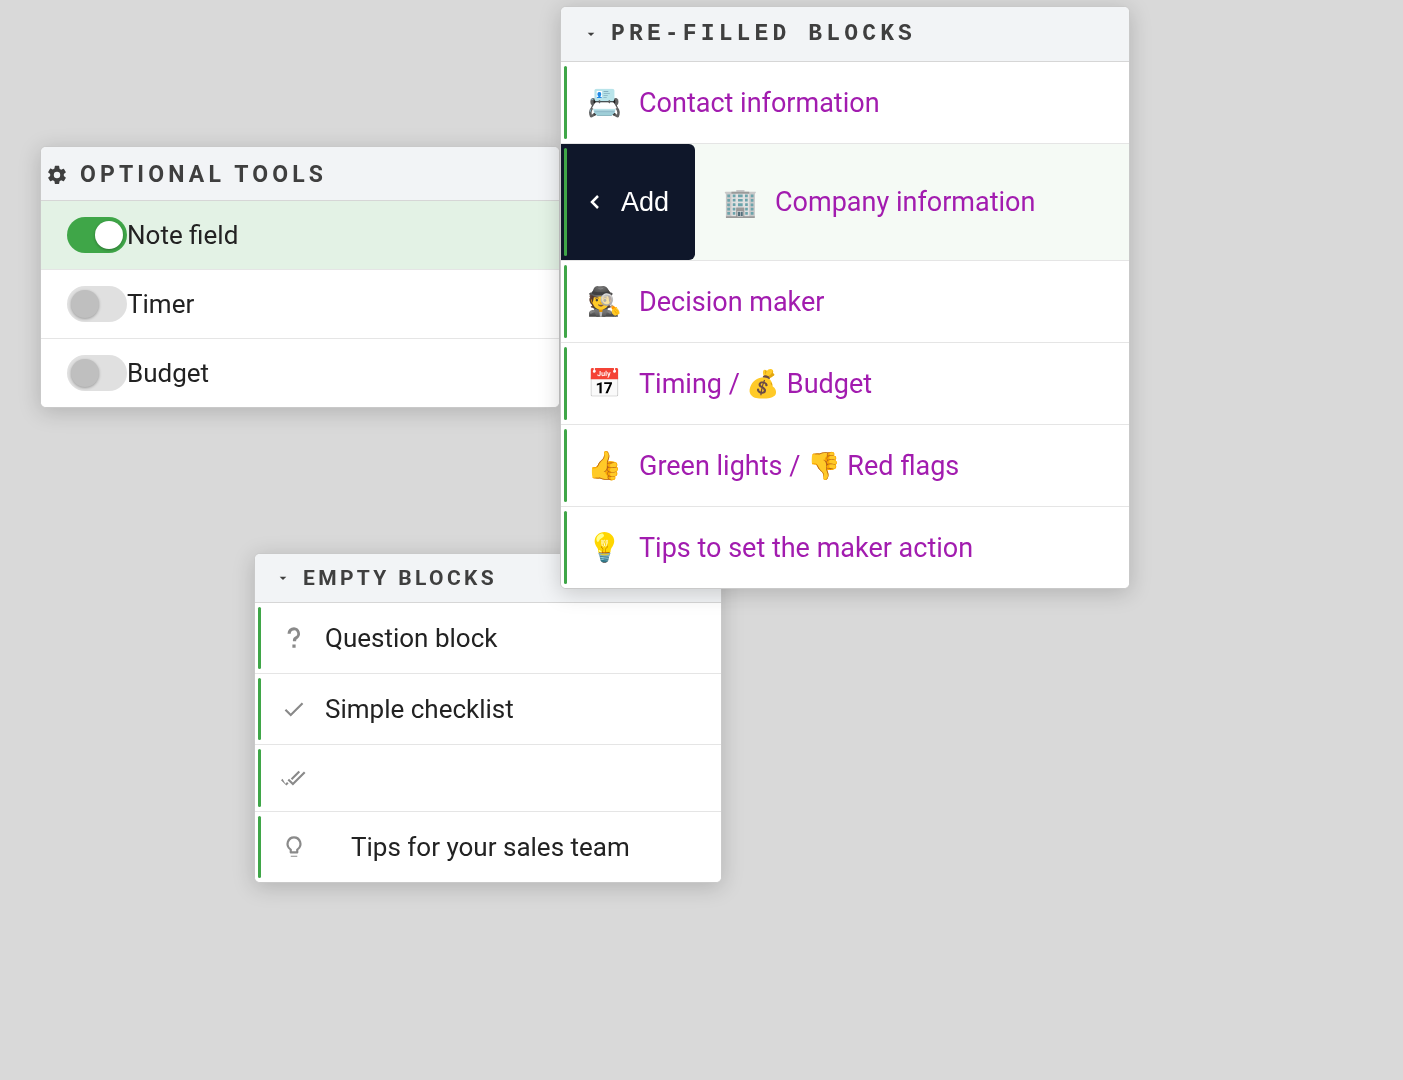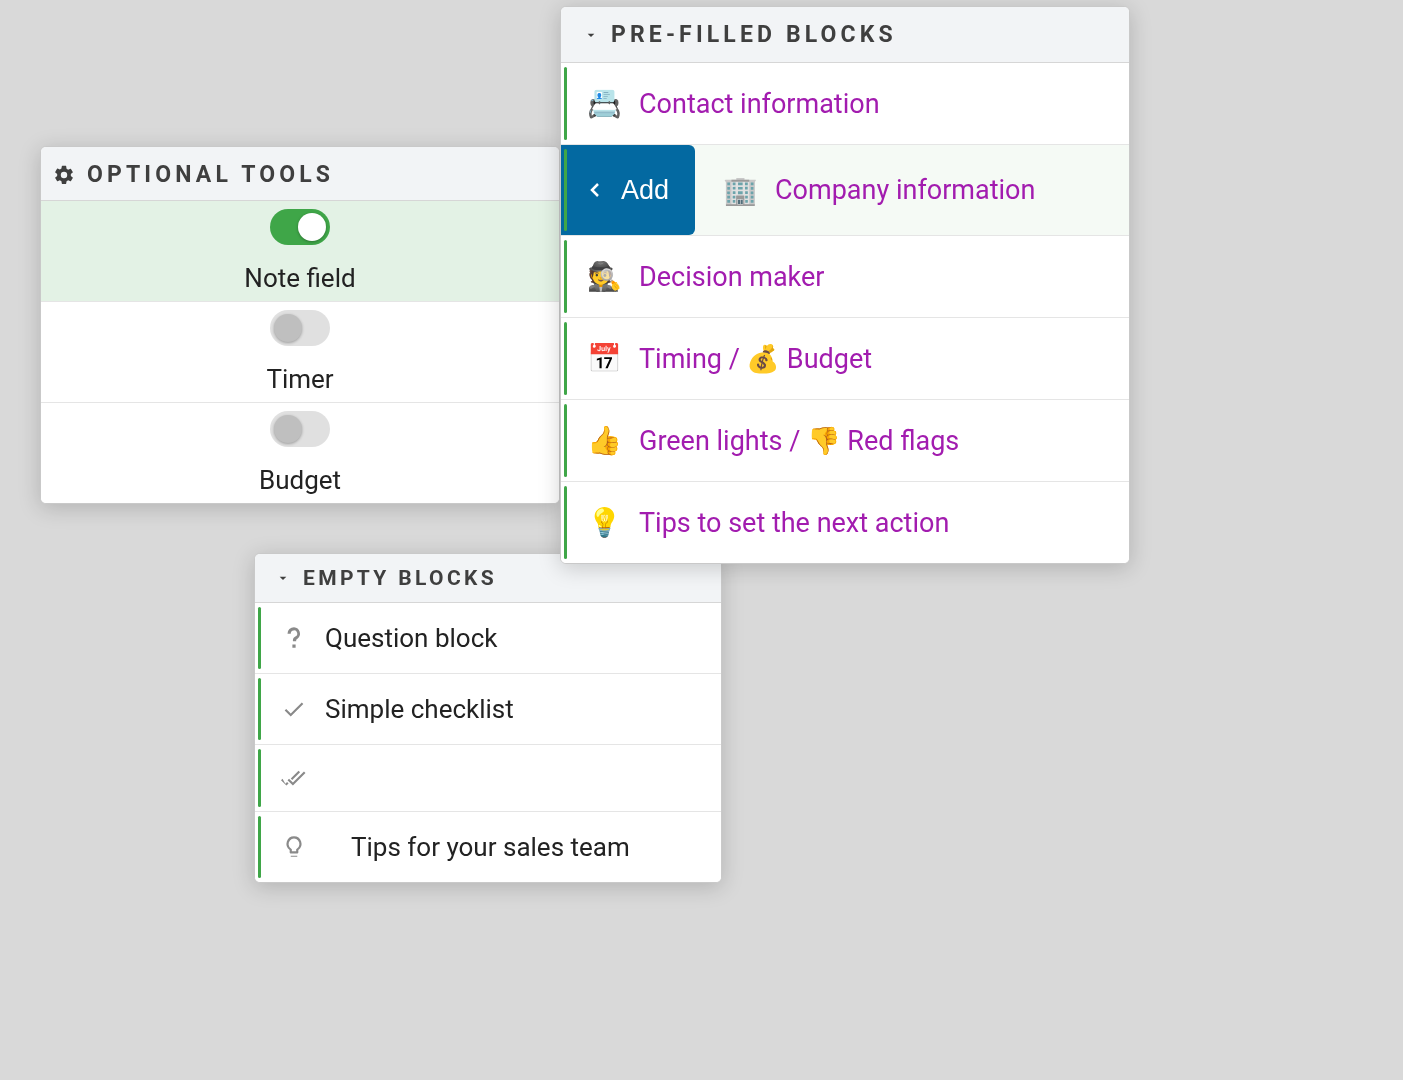--- a/index.html
+++ b/index.html
@@ -14,43 +14,42 @@
     position: absolute;
     background: #fff;
     border: 1px solid #c9c9c9;
     border-radius: 6px;
     box-shadow: 0 4px 22px rgba(0,0,0,0.18);
     overflow: hidden;
   }
   .panel-header {
     background: #f2f4f6;
     border-bottom: 1px solid #d6d6d6;
-    padding: 14px 22px 12px 12px;
+    padding: 14px 22px 12px 5px;
     display: flex;
     align-items: center;
     gap: 12px;
   }
   .panel-title {
     font-size: 23px;
     font-weight: 700;
     letter-spacing: 0.18em;
     color: #3f3f3f;
     text-transform: uppercase;
   }
   .gear-icon svg { width: 22px; height: 22px; fill: #3f3f3f; display:block; }
   .caret-icon svg { width: 16px; height: 16px; fill: #3f3f3f; display:block; }
 
   .row {
     display: flex;
     align-items: center;
-    gap: 18px;
-    padding: 8px 26px;
+    gap: 0;
+    padding: 16px 26px;
     border-bottom: 1px solid #e5e5e5;
     background: #fff;
-    flex-direction: column;
   }
   .row:last-child { border-bottom: none; }
   .row-label { font-size: 26px; color: #222; }
 
   
   .switch {
     width: 60px; height: 36px; border-radius: 999px;
     position: relative; background: #e0e0e0;
     flex: none;
   }
@@ -105,27 +104,27 @@
   .pf-row:last-child { border-bottom: none; }
   .pf-row .emoji { font-size: 28px; width: 34px; text-align:center; flex:none; }
   .pf-row .lbl { font-size: 27px; color:#a21caf; }
 
   
   .pf-row.hover {
     background: #f5faf5;
     padding-left: 0;
   }
   .add-btn {
-    background: #0369a1;
+    background: #0f172a;
     color: #fff;
     font-size: 27px;
     font-weight: 500;
     border: none;
     padding: 0 26px 0 22px;
-    height: 90px;
+    height: 116px;
     display: flex;
     align-items: center;
     gap: 14px;
     cursor: pointer;
     border-radius: 0 6px 6px 0;
     flex:none;
     margin-right: 10px;
   }
   .add-btn svg { width: 24px; height: 24px; stroke:#fff; fill:none; stroke-width:2.5; }
 
@@ -205,21 +204,21 @@
     <span class="ico">
       <svg viewBox="0 0 24 24">
           <path d="M9 21h6v-1H9Zm3-19a7 7 0 0 0-4 12.7V17a1 1 0 0 0 1 1h6a1 1 0 0 0 1-1v-2.3A7 7 0 0 0 12 2Zm2.8 11.4-.8.6V16h-4v-2l-.8-.6a5 5 0 1 1 5.6 0Z"></path>
         </svg>
     </span>
     <span class="lbl">Tips for your sales team</span>
   </div>
 </div>
 
 <div class="panel" id="pre-filled">
-  <div class="panel-header" style="padding:14px 22px;">
+  <div class="panel-header" style="padding:14px 22px;font-family:Liberation Mono, monospace;">
     <span class="caret-icon">
       <svg viewBox="0 0 24 24">
           <path d="M7 10l5 5 5-5z"></path>
         </svg>
     </span>
     <span class="panel-title" style="font-size:23px;">PRE-FILLED BLOCKS</span>
   </div>
 
   <div class="pf-row">
     <span class="emoji">📇</span>
@@ -247,15 +246,15 @@
     <span class="lbl">Timing / 💰 Budget</span>
   </div>
 
   <div class="pf-row">
     <span class="emoji">👍</span>
     <span class="lbl">Green lights / 👎 Red flags</span>
   </div>
 
   <div class="pf-row">
     <span class="emoji">💡</span>
-    <span class="lbl">Tips to set the next action</span>
+    <span class="lbl">Tips to set the maker action</span>
   </div>
 </div>
 
 </body></html>

